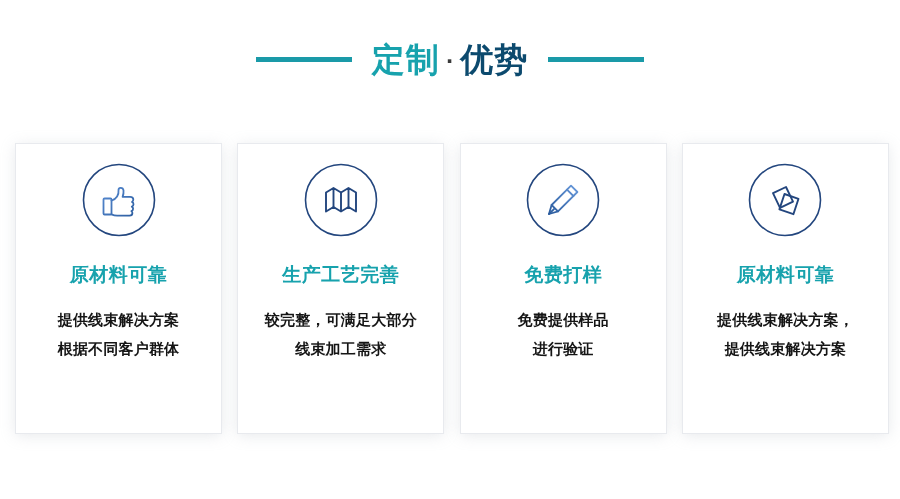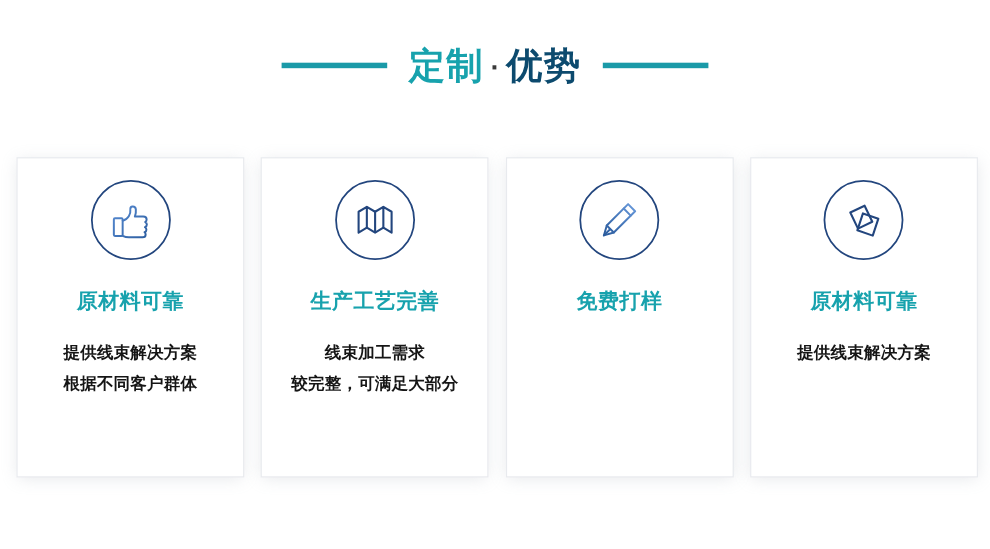--- a/index.html
+++ b/index.html
@@ -155,22 +155,22 @@
         <svg width="76" height="76" viewBox="0 0 76 76" fill="none">
           <circle cx="38" cy="38" r="35.5" stroke="#23467e" stroke-width="1.6"></circle>
           <path d="M23 30.5 L30.5 26 L38 30.5 L45.5 26 L53 30.5 L53 49.5 L45.5 45 L38 49.5 L30.5 45 L23 49.5 Z" stroke="#23467e" stroke-width="1.9" stroke-linejoin="round"></path>
           <path d="M30.5 26 L30.5 45" stroke="#23467e" stroke-width="1.9" stroke-linejoin="round"></path>
           <path d="M38 30.5 L38 49.5" stroke="#23467e" stroke-width="1.9" stroke-linejoin="round"></path>
           <path d="M45.5 26 L45.5 45" stroke="#23467e" stroke-width="1.9" stroke-linejoin="round"></path>
         </svg>
       </div>
       <div class="card-title">生产工艺完善</div>
       <div class="card-body">
+        <div>较完整，可满足大部分</div>
         <div>线束加工需求</div>
-        <div>较完整，可满足大部分</div>
       </div>
     </div>
 
     <div class="card">
       <div class="icon-wrap">
         <svg width="76" height="76" viewBox="0 0 76 76" fill="none">
           <circle cx="38" cy="38" r="35.5" stroke="#23467e" stroke-width="1.6"></circle>
           <defs>
             <linearGradient id="g3" x1="26" y1="52" x2="54" y2="24" gradientUnits="userSpaceOnUse">
               <stop offset="0" stop-color="#2b5c9e"></stop>
@@ -179,32 +179,37 @@
           </defs>
           <g stroke="url(#g3)" stroke-width="1.8" stroke-linejoin="round" stroke-linecap="round">
             <path d="M46.0 23.6 L52.4 30.0 L33.0 49.4 L24.0 52.0 L26.6 43.0 Z"></path>
             <path d="M42.0 27.6 L48.4 34.0"></path>
             <path d="M26.6 43.0 L33.0 49.4"></path>
             <path d="M24.0 52.0 L29.2 46.8"></path>
           </g>
         </svg>
       </div>
       <div class="card-title">免费打样</div>
+      <div class="card-body">
+        <div>免费提供样品</div>
+        <div>进行验证</div>
+      </div>
     </div>
 
     <div class="card">
       <div class="icon-wrap">
         <svg width="76" height="76" viewBox="0 0 76 76" fill="none">
           <circle cx="38" cy="38" r="35.5" stroke="#23467e" stroke-width="1.6"></circle>
           <g stroke="#23467e" stroke-width="1.9" stroke-linejoin="round" fill="none">
             <path d="M37.5 32.0 L51.5 36.8 L46.4 52.2 L32.4 47.4 Z"></path>
             <path d="M26.0 31.2 L39.0 25.0 L46.0 39.6 L33.0 45.8 Z"></path>
           </g>
         </svg>
       </div>
       <div class="card-title">原材料可靠</div>
       <div class="card-body">
+        <div>提供线束解决方案，</div>
         <div>提供线束解决方案</div>
       </div>
     </div>
 
   </div>
 </div>
 
 </body></html>

